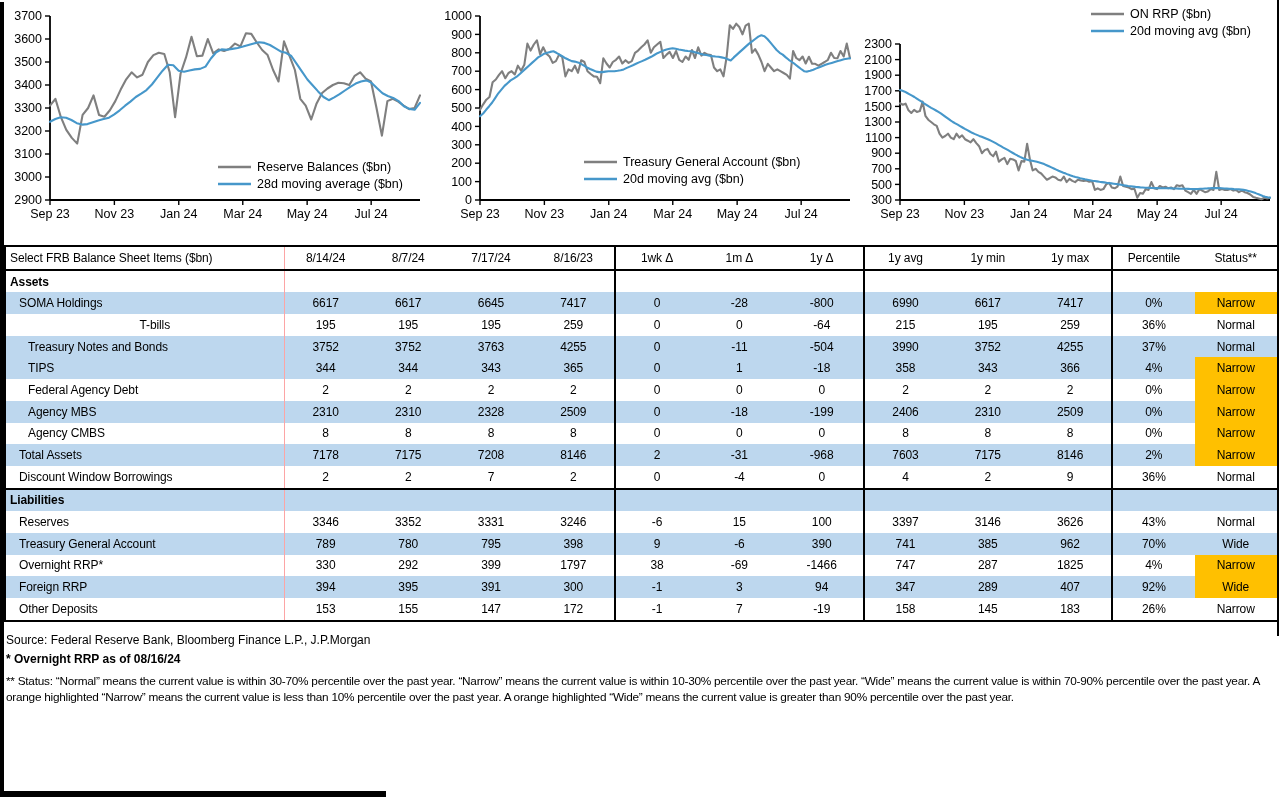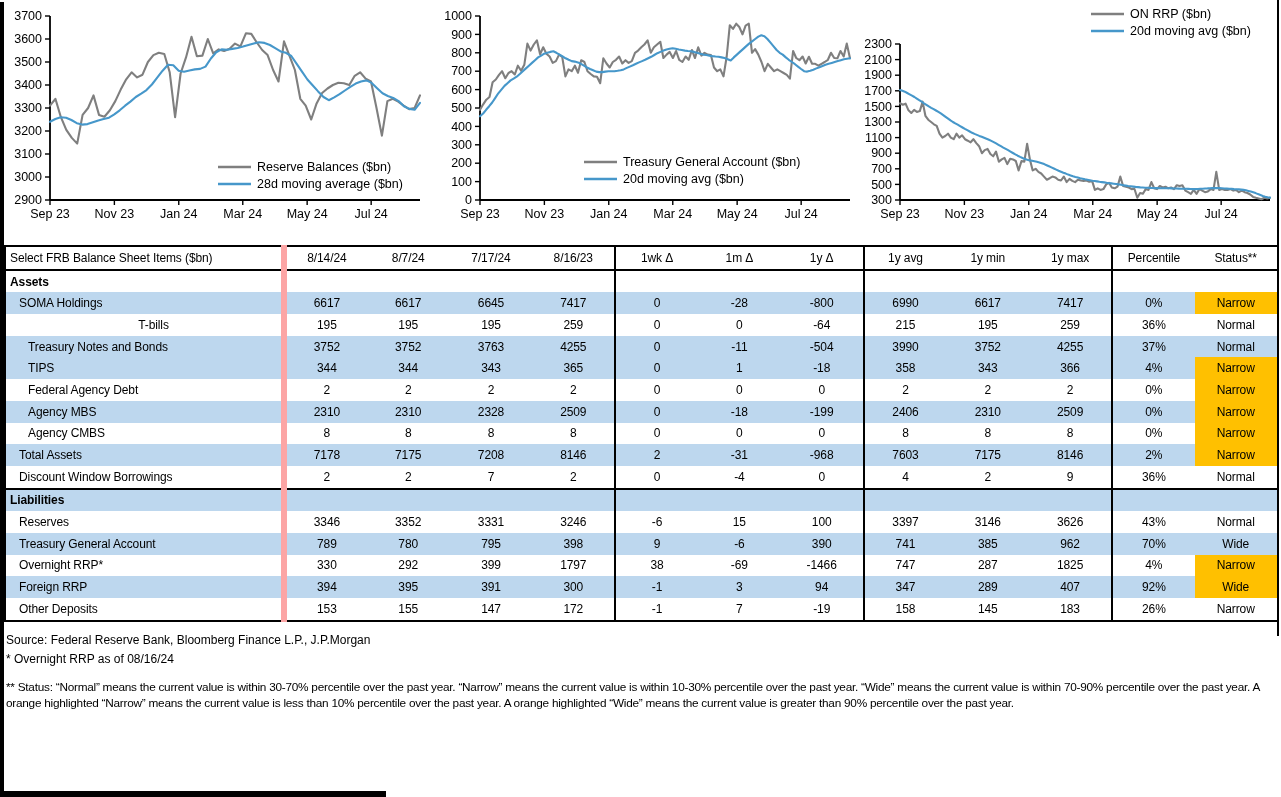--- a/index.html
+++ b/index.html
@@ -15,32 +15,32 @@
   #chart1{left:438px;}
   #chart2{left:858px;}
   svg{font-family:"Liberation Sans",sans-serif;}
 
   .tbl{position:absolute;left:4px;top:245px;width:1273px;border-collapse:collapse;
        table-layout:fixed;font-size:12px;letter-spacing:-0.1px;border:2px solid #000;}
   .tbl th,.tbl td{height:21.7px;padding:0 2px;text-align:center;font-weight:normal;
        white-space:nowrap;overflow:hidden;vertical-align:middle;}
   .tbl th:first-child,.tbl td:first-child{text-align:left;}
   .tbl thead tr{border-bottom:2px solid #000;}
-  .tbl th:nth-child(2),.tbl td:nth-child(2){border-left:6px solid #fca5a5;margin-top:44px;}
+  .tbl th:nth-child(2),.tbl td:nth-child(2){border-left:1px solid #fca5a5;margin-top:44px;}
   .tbl th:nth-child(6),.tbl td:nth-child(6),
   .tbl th:nth-child(9),.tbl td:nth-child(9),
   .tbl th:nth-child(12),.tbl td:nth-child(12){border-left:2px solid #000;}
   .tbl tr.shaded td{background:#BDD7EE;}
   .tbl td.hl{background:#FFC000 !important;}
   .tbl tr.section td:first-child{font-weight:bold;}
   .tbl tr.topline{border-top:2px solid #000;}
 
   .footnotes{position:absolute;left:6px;top:633px;width:1269px;font-size:12px;}
   .fn-source{margin-bottom:5px;}
-  .fn-note1{margin-bottom:13px;}
+  .fn-note1{margin-bottom:7px;font-weight:bold;}
   .fn-note2{font-size:11.8px;letter-spacing:-0.25px;line-height:16px;}
 </style>
 </head>
 <body>
 
 <div class="page">
   <div class="edge edge-left"></div>
   <div class="edge edge-bottom"></div>
   <div class="edge edge-right"></div>
 

